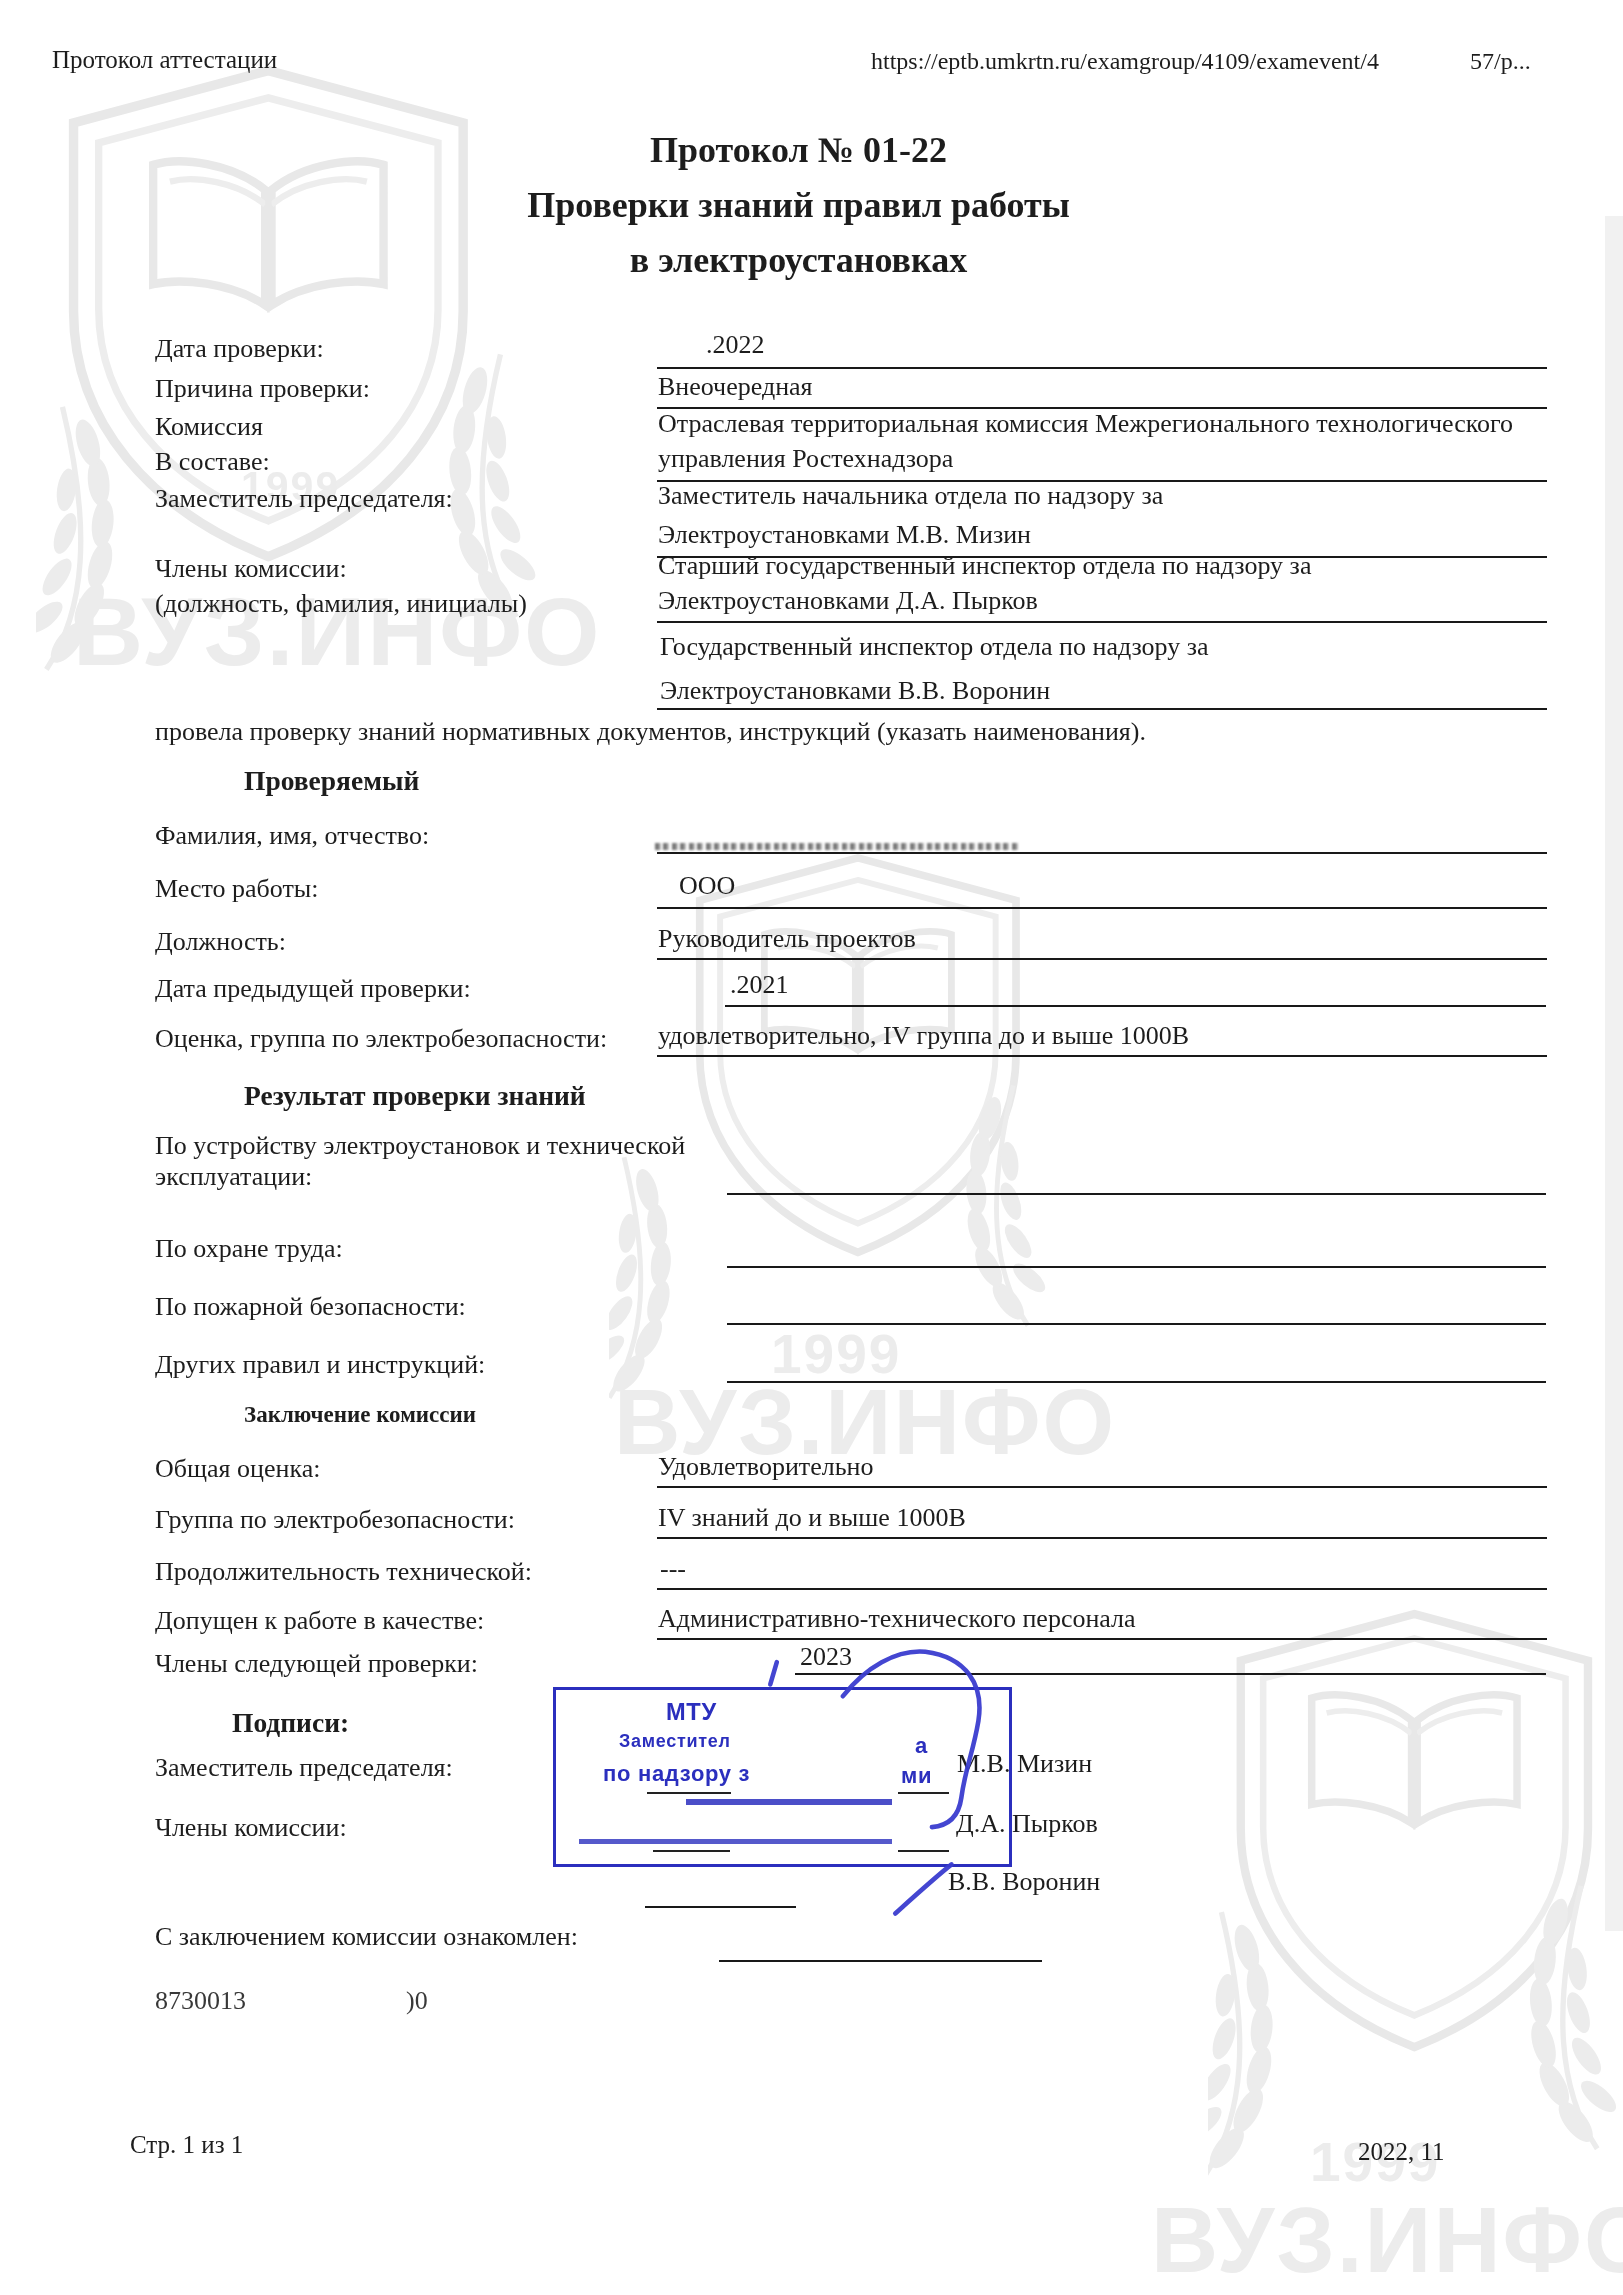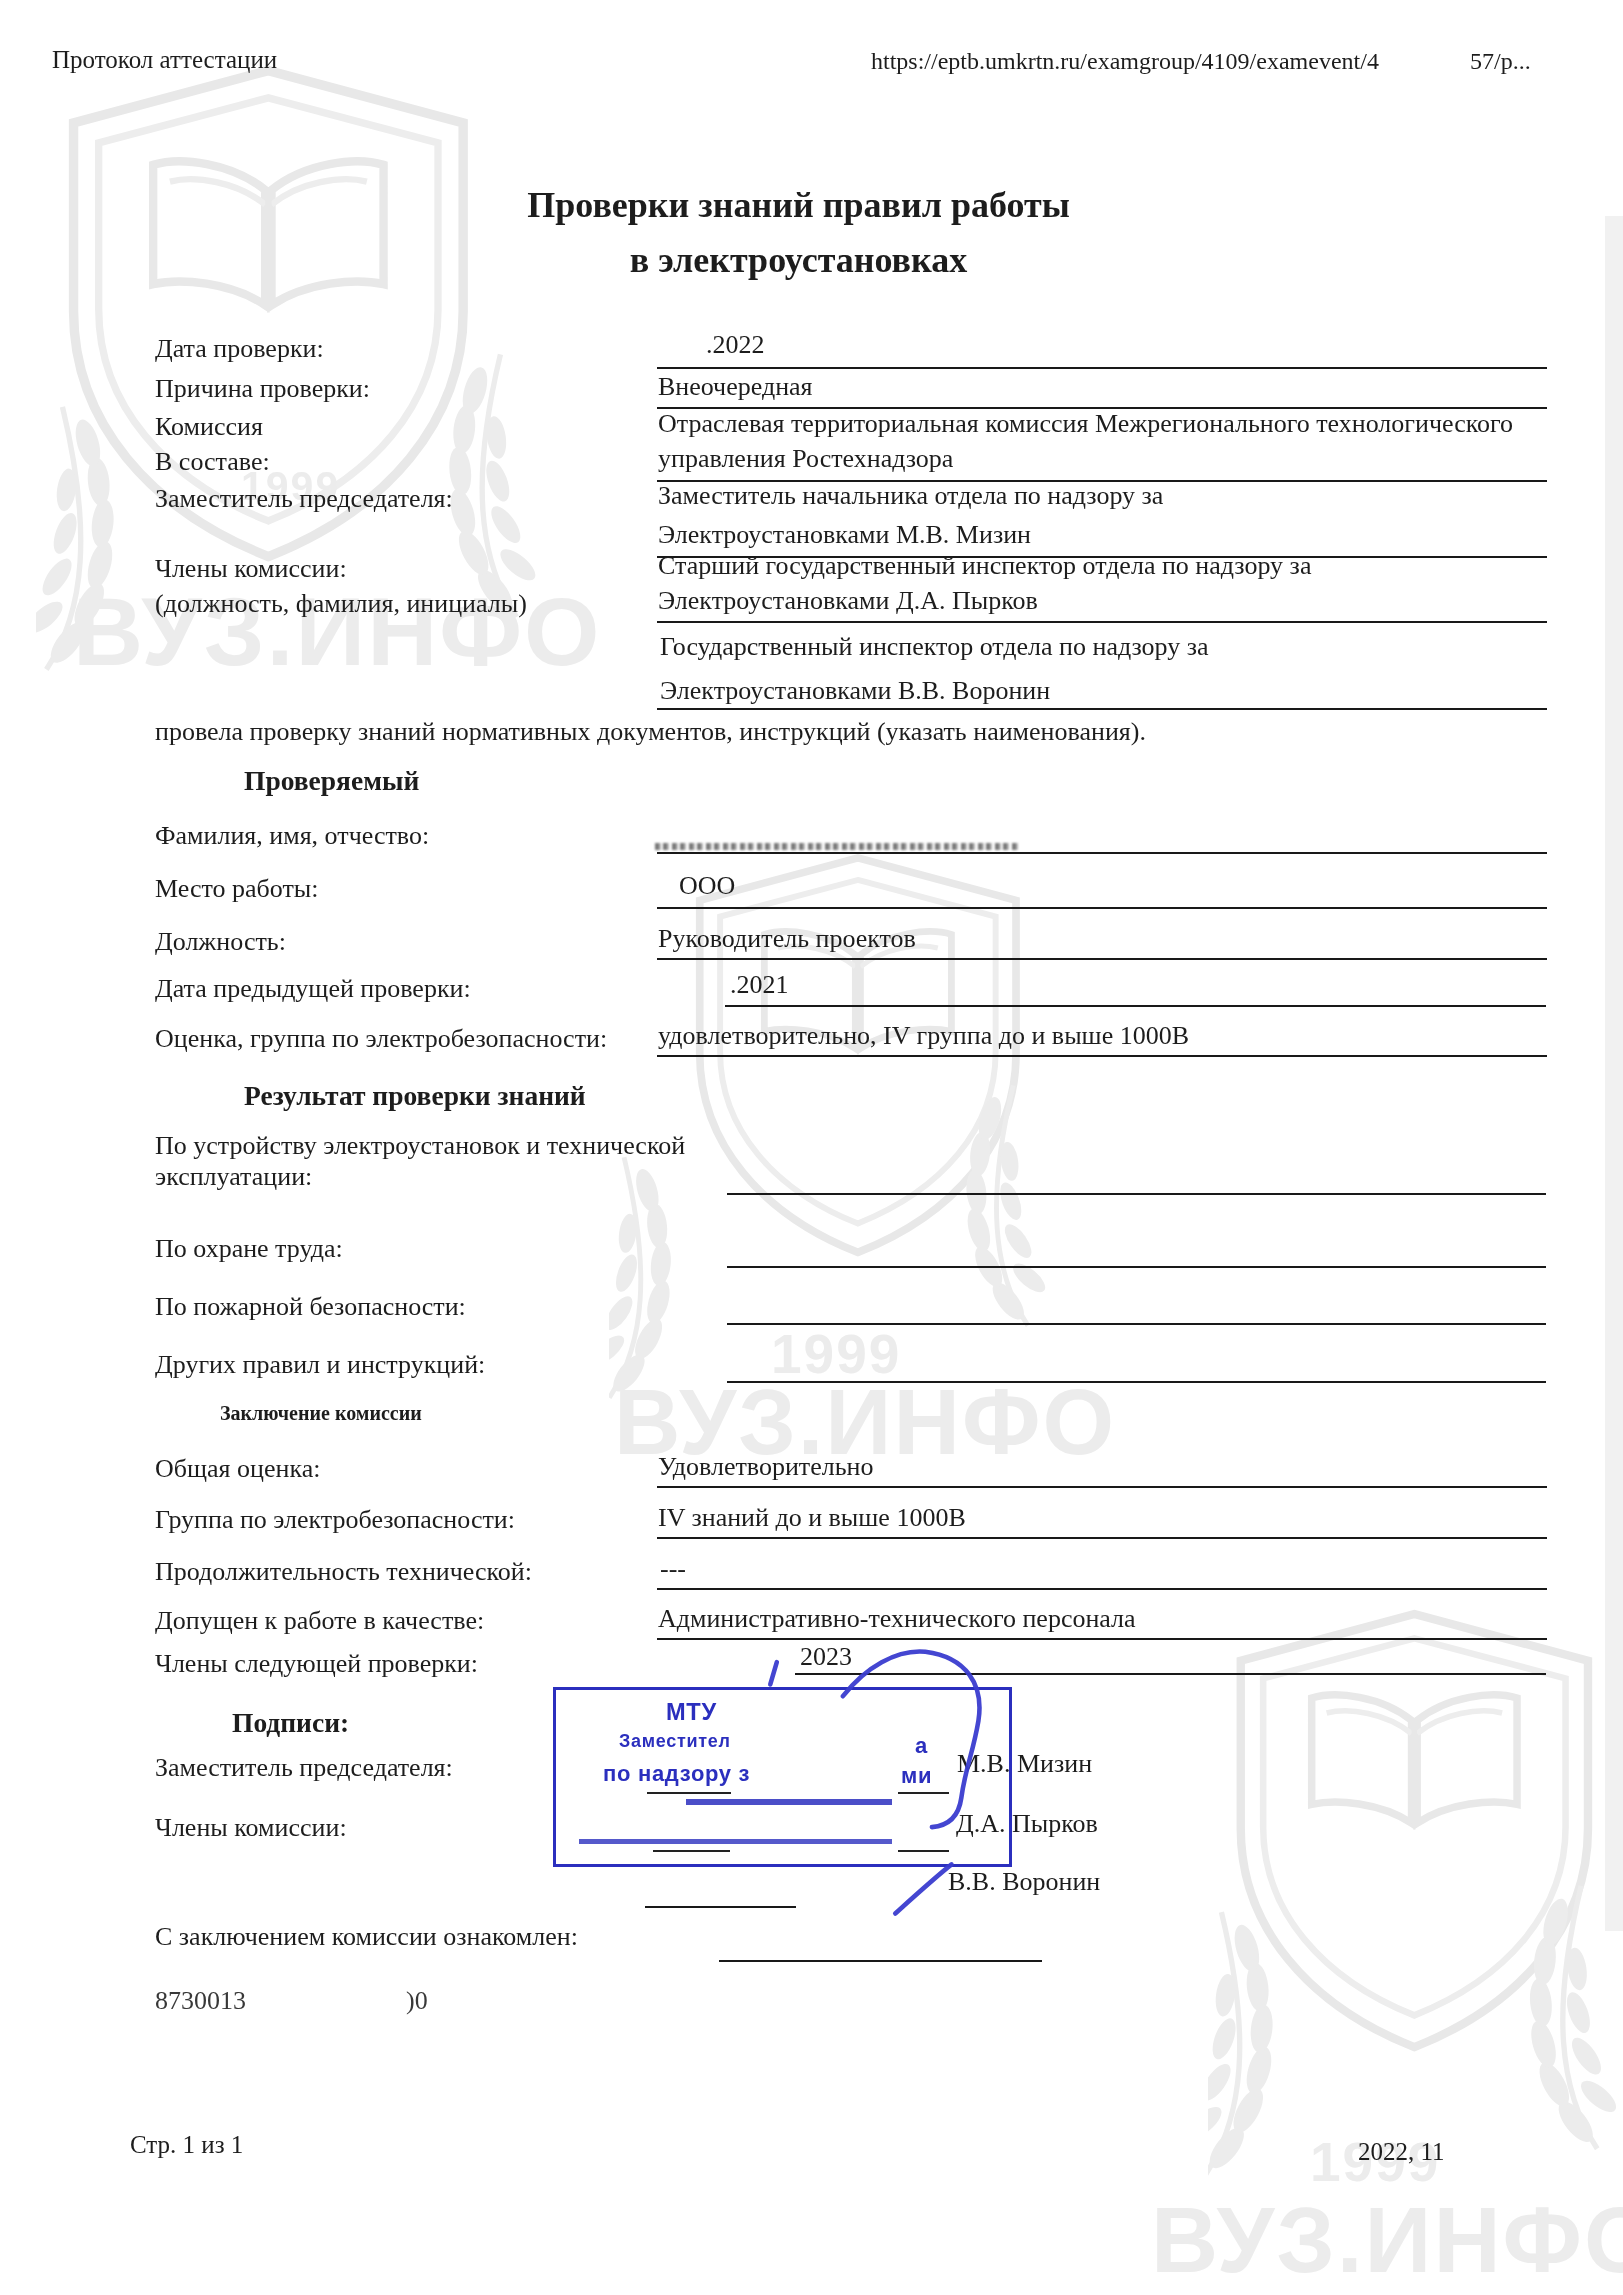--- a/index.html
+++ b/index.html
@@ -94,20 +94,21 @@
   </svg>
   <div class="wmt" style="left:1310px;top:2135px;font-size:55px">1999</div>
   <div class="wmt" style="left:1151px;top:2194px;font-size:93px">ВУЗ.ИНФО</div>
 
   <div class="edge" style="left:1605px;top:216px;width:18.3px;height:1715px"></div>
 
   <div class="t" style="left:52px;top:46px;font-size:25px">Протокол аттестации</div>
   <div class="t" style="left:871px;top:48px;font-size:24px">https://eptb.umkrtn.ru/examgroup/4109/examevent/4</div>
   <div class="t" style="left:1470px;top:48px;font-size:24px">57/p...</div>
 
+  <div class="t b cen" style="left:458px;top:130px;width:681px;font-size:36px">Протокол № 01-22</div>
   <div class="t b cen" style="left:458px;top:185px;width:681px;font-size:36px">Проверки знаний правил работы</div>
   <div class="t b cen" style="left:458px;top:240px;width:681px;font-size:36px">в электроустановках</div>
 
   <div class="t" style="left:155px;top:334px">Дата проверки:</div>
   <div class="t" style="left:706px;top:330px">.2022</div>
   <div class="ul" style="left:657px;top:367px;width:890px"></div>
 
   <div class="t" style="left:155px;top:374px">Причина проверки:</div>
   <div class="t" style="left:658px;top:372px">Внеочередная</div>
   <div class="ul" style="left:657px;top:407px;width:890px"></div>
@@ -166,21 +167,21 @@
 
   <div class="t" style="left:155px;top:1234px">По охране труда:</div>
   <div class="ul" style="left:727px;top:1266px;width:819px"></div>
 
   <div class="t" style="left:155px;top:1292px">По пожарной безопасности:</div>
   <div class="ul" style="left:727px;top:1323px;width:819px"></div>
 
   <div class="t" style="left:155px;top:1350px">Других правил и инструкций:</div>
   <div class="ul" style="left:727px;top:1381px;width:819px"></div>
 
-  <div class="t b" style="left:220px;top:1402px;font-size:20px">Заключение комиссии</div>
+  <div class="t b" style="left:244px;top:1402px;font-size:23px">Заключение комиссии</div>
 
   <div class="t" style="left:155px;top:1454px">Общая оценка:</div>
   <div class="t" style="left:658px;top:1452px">Удовлетворительно</div>
   <div class="ul" style="left:657px;top:1486px;width:890px"></div>
 
   <div class="t" style="left:155px;top:1505px">Группа по электробезопасности:</div>
   <div class="t" style="left:658px;top:1503px">IV знаний до и выше 1000В</div>
   <div class="ul" style="left:657px;top:1537px;width:890px"></div>
 
   <div class="t" style="left:155px;top:1557px">Продолжительность технической:</div>

